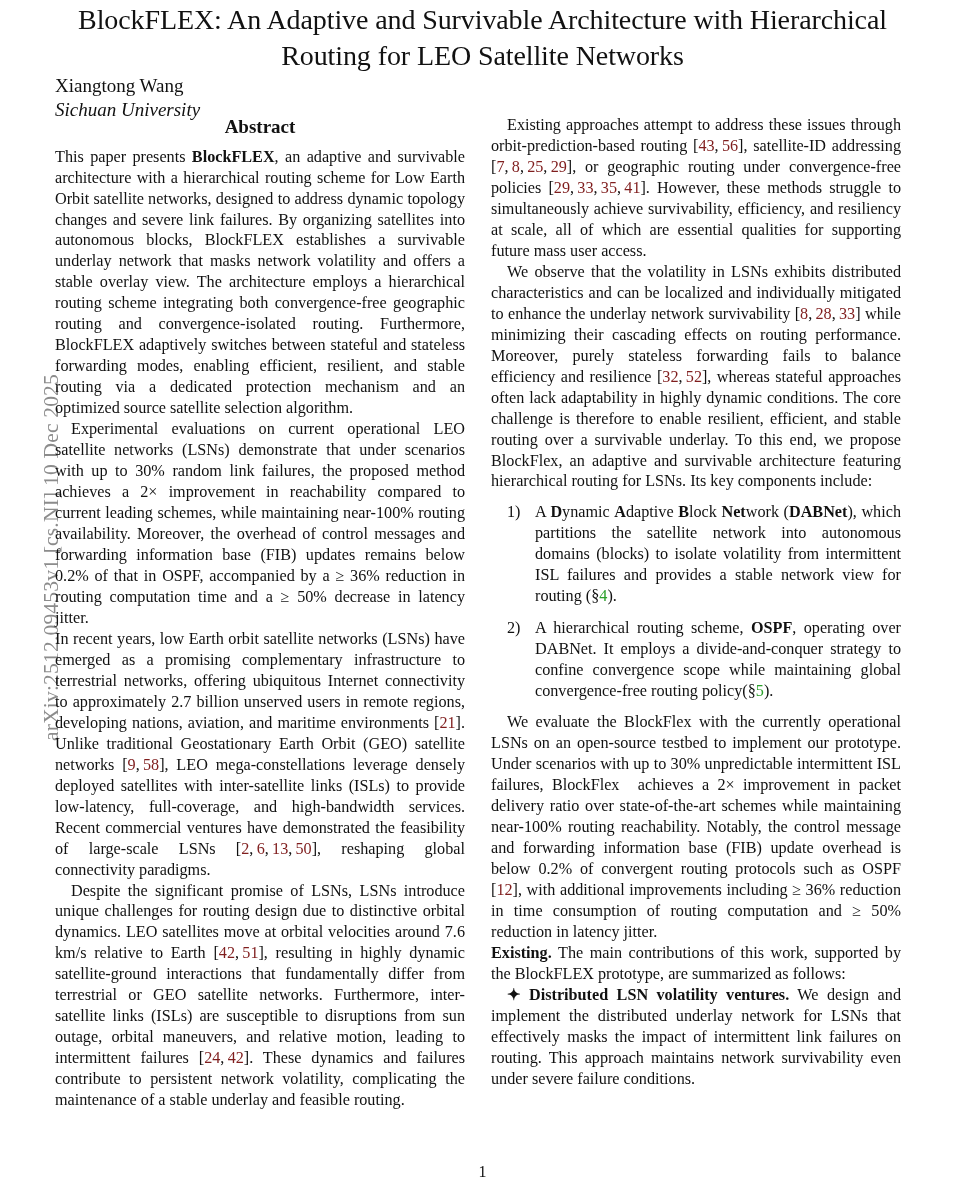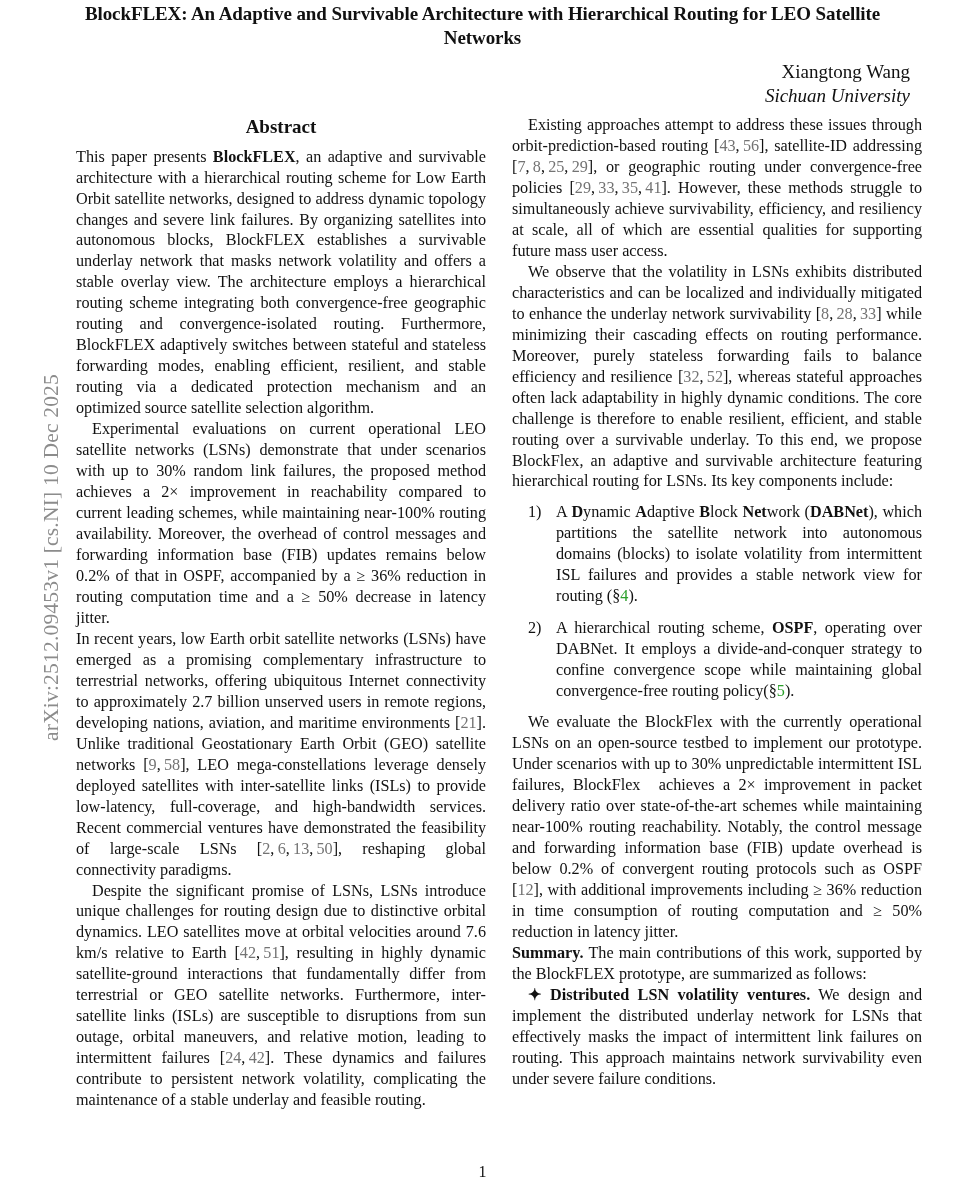--- a/index.html
+++ b/index.html
@@ -41,51 +41,49 @@
     height: 1200px;
   }
 
   #paper-header {
     padding: 0 55px;
   }
 
   #paper-title {
     margin: 0;
     padding-top: 2px;
-    font-size: 19px;
-    font-weight: bold;
+    font-size: 28px;
+    font-weight: normal;
     line-height: 1.28;
     text-align: center;
     letter-spacing: -0.1px;
   }
 
   #author-block {
-    text-align: right;
-    margin-top: 9px;
+    text-align: left;
   }
   #author-name {
     font-size: 19px;
     line-height: 1.25;
   }
   #author-affil {
     font-size: 19px;
     font-style: italic;
     line-height: 1.25;
     margin-top: 1px;
   }
 
   
   #columns {
     position: absolute;
     top: 115px;
     left: 0;
     width: 901px;
     display: flex;
     gap: 12px;
-    margin-left: 21px;
   }
   .col {
     width: 451px;
     font-size: 16.2px;
     line-height: 1.295;
     text-align: justify;
     text-justify: inter-word;
     hyphens: manual;
   }
   #col-left  { margin-left: 55px; }
@@ -107,21 +105,21 @@
 
   h2.section-head {
     margin: 19px 0 9px 0;
     font-size: 19.5px;
     font-weight: bold;
     text-align: left;
     text-indent: 0;
   }
   h2.section-head .secnum { margin-right: 13px; }
 
-  .cite  { color: #737373; }
+  .cite  { color: #7f1d1d; }
   .secref { color: #2aa02a; }
   b, strong { font-weight: bold; }
 
   
   ol.enum {
     margin: 10px 0 10px 0;
     padding: 0;
     list-style: none;
   }
   ol.enum > li {
@@ -195,21 +193,21 @@
         <li>
           <span class="marker">1)</span><span>A </span><b>D</b><span>ynamic </span><b>A</b><span>daptive </span><b>B</b><span>lock </span><b>Net</b><span>work (</span><b>DABNet</b><span>), which partitions the satellite network into autonomous domains (blocks) to isolate volatility from intermittent ISL failures and provides a stable network view for routing (§</span><span class="secref">4</span><span>).</span>
         </li>
         <li>
           <span class="marker">2)</span><span>A hierarchical routing scheme, </span><b>OSPF</b><span>, operating over DABNet. It employs a divide-and-conquer strategy to confine convergence scope while maintaining global convergence-free routing policy(§</span><span class="secref">5</span><span>).</span>
         </li>
       </ol>
 
       <p class="para"><span>We evaluate the BlockFlex with the currently operational LSNs on an open-source testbed to implement our prototype. Under scenarios with up to 30% unpredictable intermittent ISL failures, BlockFlex</span><span class="gapword"> </span><span>achieves a 2× improvement in packet delivery ratio over state-of-the-art schemes while maintaining near-100% routing reachability. Notably, the control message and forwarding information base (FIB) update overhead is below 0.2% of convergent routing protocols such as OSPF [</span><span class="cite">12</span><span>], with additional improvements including ≥ 36% reduction in time consumption of routing computation and ≥ 50% reduction in latency jitter.</span></p>
 
-      <p class="para noindent"><b>Summary.</b><span> The main contributions of this work, supported by the BlockFLEX prototype, are summarized as follows:</span></p>
+      <p class="para noindent"><b>Existing.</b><span> The main contributions of this work, supported by the BlockFLEX prototype, are summarized as follows:</span></p>
 
       <p class="para bullet-item"><span class="diamond">✦</span><span>&nbsp;</span><b>Distributed LSN volatility ventures.</b><span> We design and implement the distributed underlay network for LSNs that effectively masks the impact of intermittent link failures on routing. This approach maintains network survivability even under severe failure conditions.</span></p>
 
     </div>
   </div>
 
   <div id="page-number">1</div>
 
 </div>
 

